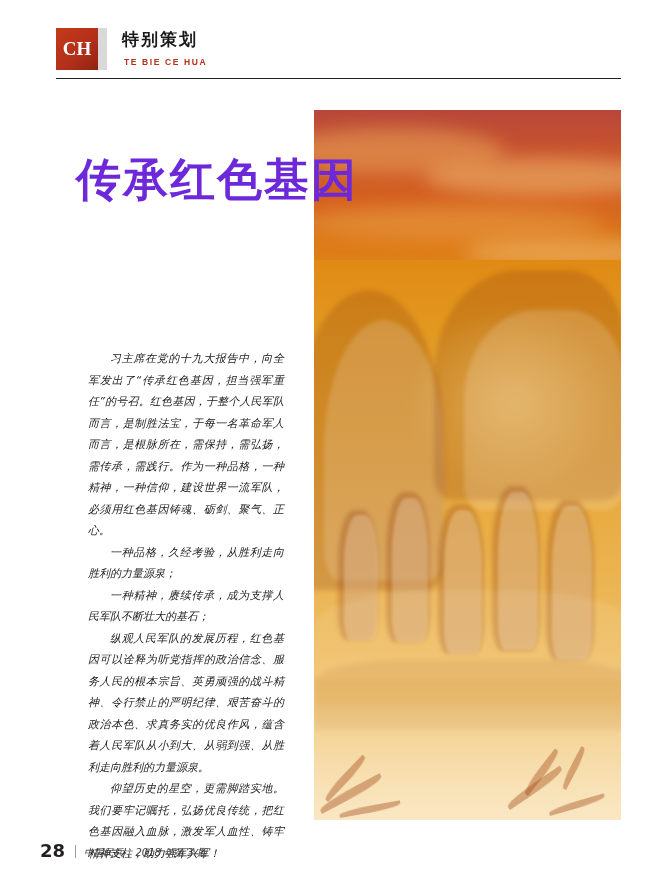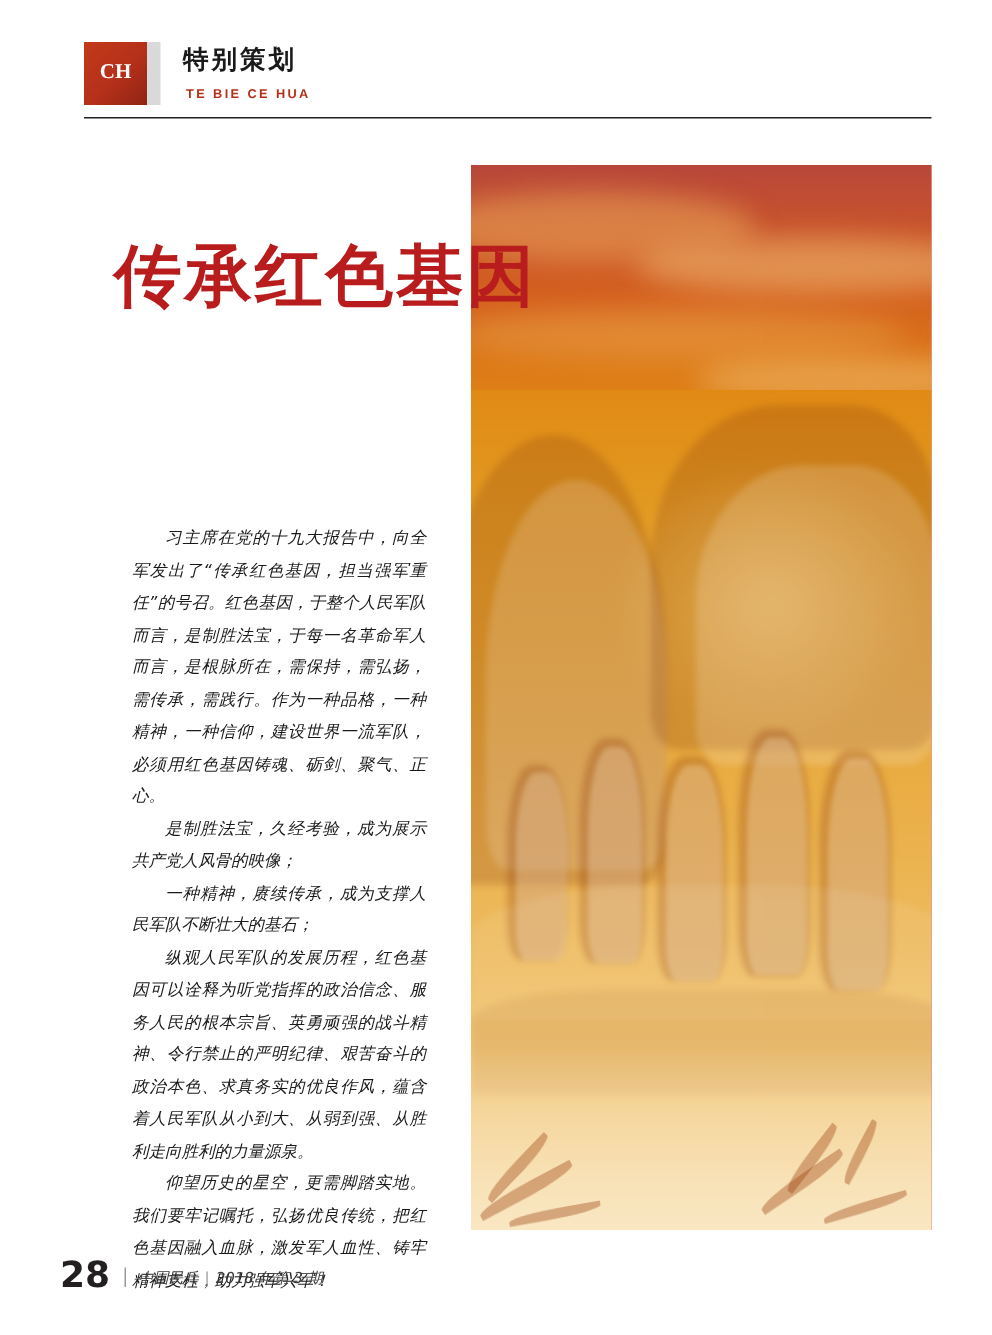--- a/index.html
+++ b/index.html
@@ -36,21 +36,21 @@
     width: 42px;
     height: 42px;
     background: linear-gradient(135deg, #c33a1a 0%, #b5301a 55%, #8e2413 100%);
     display: flex;
     align-items: center;
     justify-content: center;
   }
   .header-logo span {
     color: #ffffff;
     font-weight: bold;
-    font-size: 14px;
+    font-size: 19px;
     letter-spacing: 0px;
     font-family: "Liberation Serif", serif;
   }
   .header-logo:after {
     content: "";
     position: absolute;
     left: 42px;
     top: 0;
     width: 9px;
     height: 42px;
@@ -170,25 +170,25 @@
   }
 
   
   .headline {
     position: absolute;
     left: 76px;
     top: 152px;
     width: 400px;
   }
   .headline-line {
-    font-family: Liberation Sans, sans-serif;
+    font-family: Liberation Mono, monospace;
     font-weight: bold;
     font-size: 45px;
     line-height: 64px;
-    color: #b91c1c;
+    color: #6d28d9;
     letter-spacing: 2px;
     white-space: nowrap;
   }
   .headline-line.indent {
     padding-left: 54px;
   }
 
   
   .bodycol {
     position: absolute;
@@ -211,21 +211,21 @@
   
   .footer {
     position: absolute;
     left: 40px;
     bottom: 30px;
     display: flex;
     align-items: flex-end;
   }
   .footer-page {
     font-family: "DejaVu Sans", sans-serif;
-    font-size: 24px;
+    font-size: 18px;
     font-weight: bold;
     color: #231f20;
     line-height: 19px;
   }
   .footer-sep {
     width: 1px;
     height: 13px;
     background: #9a9a9a;
     margin: 0 8px 2px 10px;
   }
@@ -300,21 +300,21 @@
       <div class="leaf" style="left:252px;bottom:30px;width:46px;height:7px;transform:rotate(-62deg);"></div>
     </div>
   </div>
 
   <div class="headline">
     <div class="headline-line">传承红色基因</div>
   </div>
 
   <div class="bodycol">
     <p>习主席在党的十九大报告中，向全军发出了“传承红色基因，担当强军重任”的号召。红色基因，于整个人民军队而言，是制胜法宝，于每一名革命军人而言，是根脉所在，需保持，需弘扬，需传承，需践行。作为一种品格，一种精神，一种信仰，建设世界一流军队，必须用红色基因铸魂、砺剑、聚气、正心。</p>
-    <p>是制胜法宝，久经考验，成为展示共产党人风骨的映像；</p>
+    <p>一种品格，久经考验，从胜利走向胜利的力量源泉；</p>
     <p>一种精神，赓续传承，成为支撑人民军队不断壮大的基石；</p>
     <p>纵观人民军队的发展历程，红色基因可以诠释为听党指挥的政治信念、服务人民的根本宗旨、英勇顽强的战斗精神、令行禁止的严明纪律、艰苦奋斗的政治本色、求真务实的优良作风，蕴含着人民军队从小到大、从弱到强、从胜利走向胜利的力量源泉。</p>
     <p>仰望历史的星空，更需脚踏实地。我们要牢记嘱托，弘扬优良传统，把红色基因融入血脉，激发军人血性、铸牢精神支柱，助力强军兴军！</p>
   </div>
 
   <div class="footer">
     <div class="footer-page">28</div>
     <div class="footer-sep"></div>
     <div class="footer-meta">
       <span>中国民兵</span><span class="bar">|</span><span>2018 年第 3 期</span>

